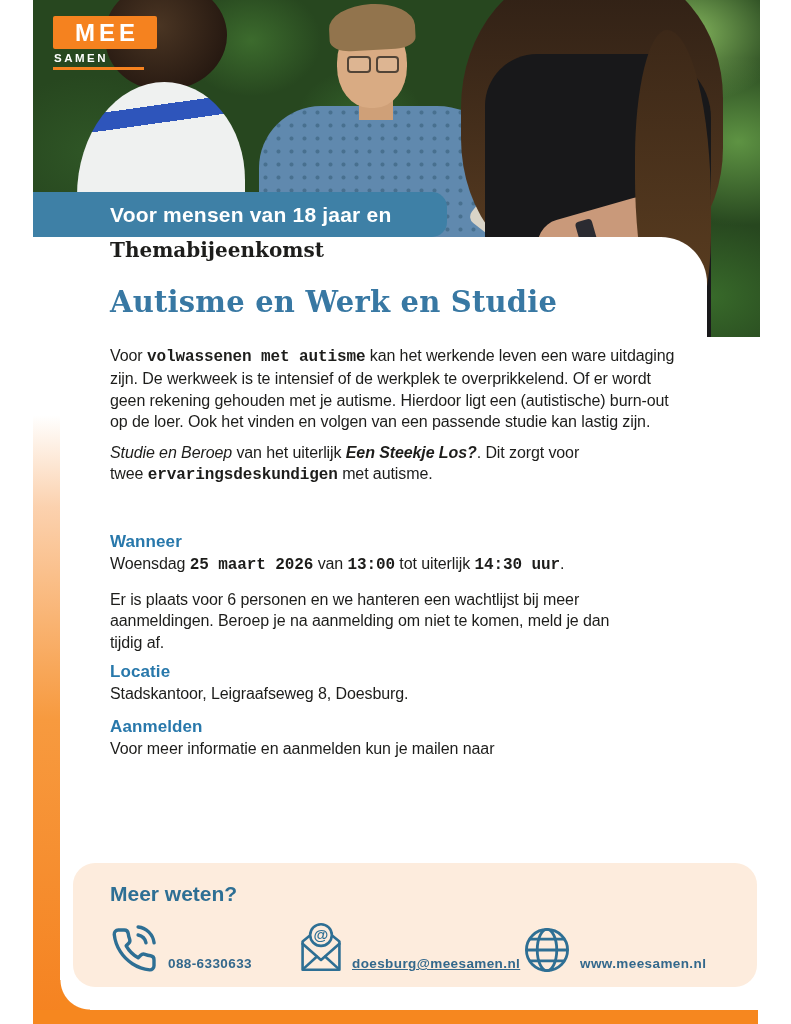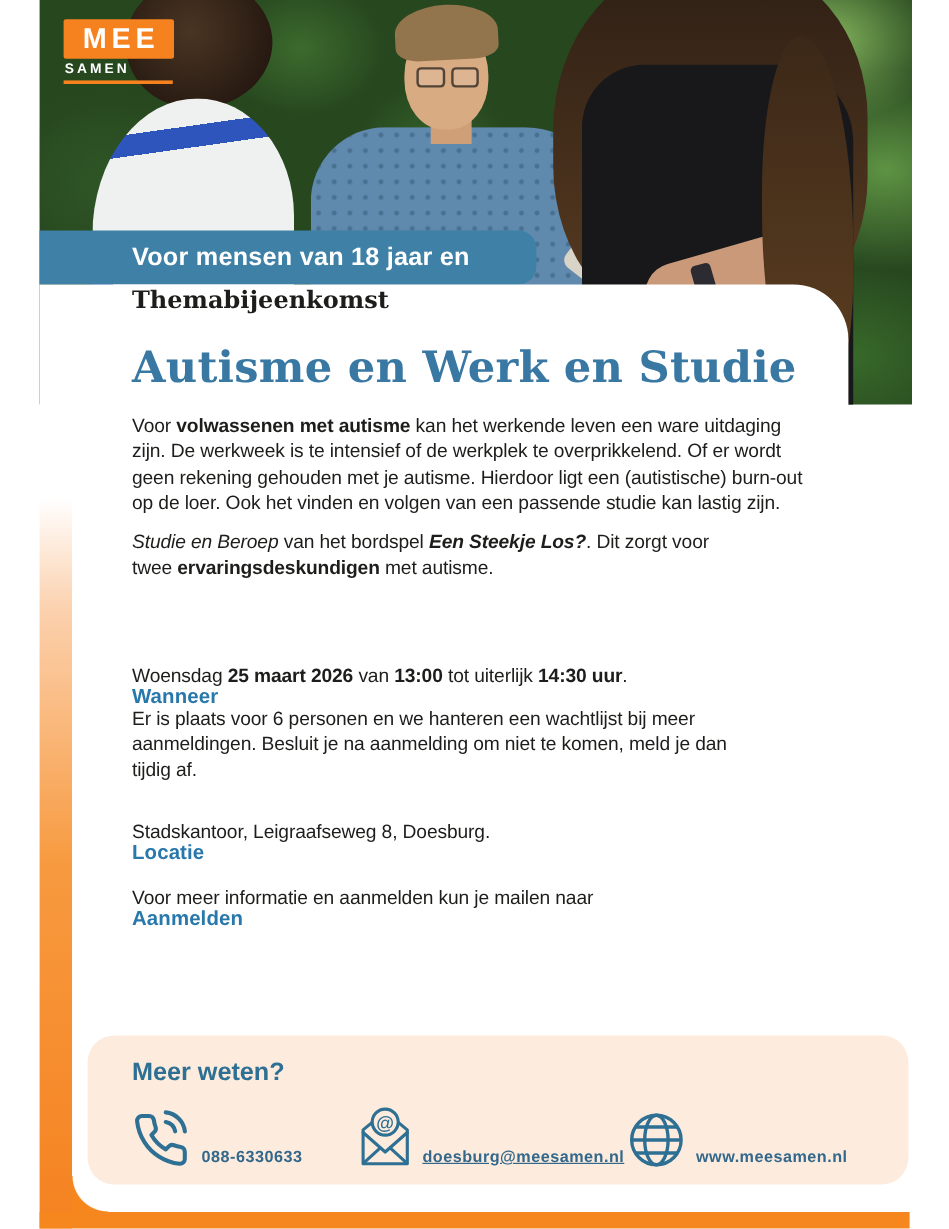--- a/index.html
+++ b/index.html
@@ -33,21 +33,21 @@
   .p-mid-hair{left:296px;top:4px;width:86px;height:46px;background:#92744d;border-radius:50% 50% 24% 24%;transform:rotate(-3deg);}
   .glasses{left:314px;top:56px;width:52px;height:14px;display:flex;gap:5px;}
   .glasses span{position:static;display:block;width:21px;height:13px;border:2px solid rgba(58,48,40,.85);border-radius:4px;background:rgba(255,255,255,.12);}
   .p-right-hairback{left:428px;top:-32px;width:262px;height:310px;background:linear-gradient(180deg,#2e1f15 0%,#53381f 85%);border-radius:45% 42% 42% 45%;}
   .p-right-top{left:452px;top:54px;width:226px;height:284px;background:#18181a;border-radius:52px 64px 0 0;}
   .p-right-hairfront{left:602px;top:30px;width:76px;height:305px;background:linear-gradient(180deg,#3c2818 0%,#5a3d20 90%);border-radius:42% 58% 34% 52%;}
   .p-right-arm{left:503px;top:208px;width:132px;height:52px;background:#c9997a;border-radius:26px;transform:rotate(-16deg);}
   .p-right-watch{left:545px;top:220px;width:17px;height:27px;background:#2b2b31;border-radius:4px;transform:rotate(-16deg);}
 
   
-  .logo-box{position:absolute;left:53px;top:16px;width:92px;height:33px;background:#f5821f;border-radius:2px;
+  .logo-box{position:absolute;left:53px;top:16px;width:104px;height:33px;background:#f5821f;border-radius:2px;
       display:flex;align-items:center;justify-content:center;color:#fff;font-weight:bold;font-size:24px;letter-spacing:4px;padding-left:4px;box-sizing:border-box;}
   .logo-sub{position:absolute;left:54px;top:52px;color:#fff;font-weight:bold;font-size:11.5px;letter-spacing:2.5px;}
   .logo-rule{position:absolute;left:53px;top:67px;width:91px;height:3px;background:#f5821f;}
 
   
   .banner{position:absolute;left:33px;top:192px;width:414px;height:45px;background:#3e80a6;
       border-radius:0 15px 15px 0;color:#fff;font-weight:bold;font-size:21px;line-height:45px;
       padding-left:77px;box-sizing:border-box;letter-spacing:0.2px;}
 
   
@@ -56,29 +56,29 @@
   
   .orange-strip{position:absolute;left:33px;top:415px;width:27px;bottom:0;
       background:linear-gradient(180deg, rgba(247,154,77,0) 0%, rgba(247,154,77,0.45) 15%, #f79a3f 50%, #f58220 100%);}
   .orange-bottom{position:absolute;left:33px;bottom:0;width:725px;height:14px;background:#f6871f;}
   .orange-corner{position:absolute;left:60px;bottom:14px;width:30px;height:30px;
       background:radial-gradient(circle 30px at 30px 0px, rgba(0,0,0,0) 0 29px, #f6871f 30px);}
 
   
   .abs{position:absolute;left:110px;}
   .kicker{top:238px;font-family:"DejaVu Serif",serif;font-weight:bold;font-size:20px;color:#1d1d1b;}
-  .title{top:285px;font-family:"DejaVu Serif",serif;font-weight:bold;font-size:36px;color:#3878a3;letter-spacing:0.2px;text-align:right;}
+  .title{top:285px;font-family:"DejaVu Serif",serif;font-weight:bold;font-size:29px;color:#3878a3;letter-spacing:0.2px;text-align:right;}
   .body-block{font-size:16px;line-height:21.4px;color:#1d1d1b;white-space:nowrap;letter-spacing:-0.1px;}
   .p1{top:345px;} .p2{top:442px;}
-  .sec-h{font-weight:bold;font-size:17px;color:#2878ab;letter-spacing:0.1px;margin-top:39px;}
+  .sec-h{font-weight:bold;font-size:17px;color:#2878ab;letter-spacing:0.1px;}
   .wanneer-h{top:532px;} .dateline{top:553px;}
   .capacity{top:589px;}
   .locatie-h{top:662px;} .locatie-line{top:683px;}
   .aanmelden-h{top:717px;} .aan-l1{top:738px;} .aan-l2{top:759px;}
-  .b{font-weight:bold;} .i{font-style:italic;} .bi{font-weight:bold;font-style:italic;}
+  .b{font-weight:bold;font-family:Liberation Mono, monospace;} .i{font-style:italic;} .bi{font-weight:bold;font-style:italic;}
   .maillink{font-weight:bold;color:#41809e;text-decoration:underline;cursor:pointer;}
 
   
   .footer-box{position:absolute;left:73px;top:863px;width:684px;height:124px;background:#fdecdd;border-radius:22px;}
   .footer-title{position:absolute;left:110px;top:882px;font-weight:bold;font-size:21px;color:#2e6f94;}
   .c-icon{position:absolute;}
   .c-text{position:absolute;top:946px;font-weight:bold;font-size:13.5px;color:#33688c;letter-spacing:0.4px;margin-top:10px;}
   .c-text.u{text-decoration:underline;cursor:pointer;}
   svg{display:block;}
 </style>
@@ -127,32 +127,32 @@
   <div class="abs title">Autisme en Werk en Studie</div>
 
   <div class="abs body-block p1">
     <div><span>Voor </span><span class="b">volwassenen met autisme</span><span> kan het werkende leven een ware uitdaging</span></div>
     <div>zijn. De werkweek is te intensief of de werkplek te overprikkelend. Of er wordt</div>
     <div>geen rekening gehouden met je autisme. Hierdoor ligt een (autistische) burn-out</div>
     <div>op de loer. Ook het vinden en volgen van een passende studie kan lastig zijn.</div>
   </div>
 
   <div class="abs body-block p2">
-    <div><span class="i">Studie en Beroep</span><span> van het bordspel </span><span class="bi">Een Steekje Los?</span><span>. Dit zorgt voor</span></div>
+    <div><span class="i">Studie en Beroep</span><span> van het uiterlijk </span><span class="bi">Een Steekje Los?</span><span>. Dit zorgt voor</span></div>
     <div><span>twee </span><span class="b">ervaringsdeskundigen</span><span> met autisme.</span></div>
   </div>
 
   <div class="abs sec-h wanneer-h">Wanneer</div>
   <div class="abs body-block dateline">
     <span>Woensdag </span><span class="b">25 maart 2026</span><span> van </span><span class="b">13:00</span><span> tot uiterlijk </span><span class="b">14:30 uur</span><span>.</span>
   </div>
 
   <div class="abs body-block capacity">
     <div>Er is plaats voor 6 personen en we hanteren een wachtlijst bij meer</div>
-    <div>aanmeldingen. Besluit je na aanmelding om niet te komen, meld je dan</div>
+    <div>aanmeldingen. Beroep je na aanmelding om niet te komen, meld je dan</div>
     <div>tijdig af.</div>
   </div>
 
   <div class="abs sec-h locatie-h">Locatie</div>
   <div class="abs body-block locatie-line">Stadskantoor, Leigraafseweg 8, Doesburg.</div>
 
   <div class="abs sec-h aanmelden-h">Aanmelden</div>
   <div class="abs body-block aan-l1">Voor meer informatie en aanmelden kun je mailen naar</div>
 
   <div class="footer-box"></div>

